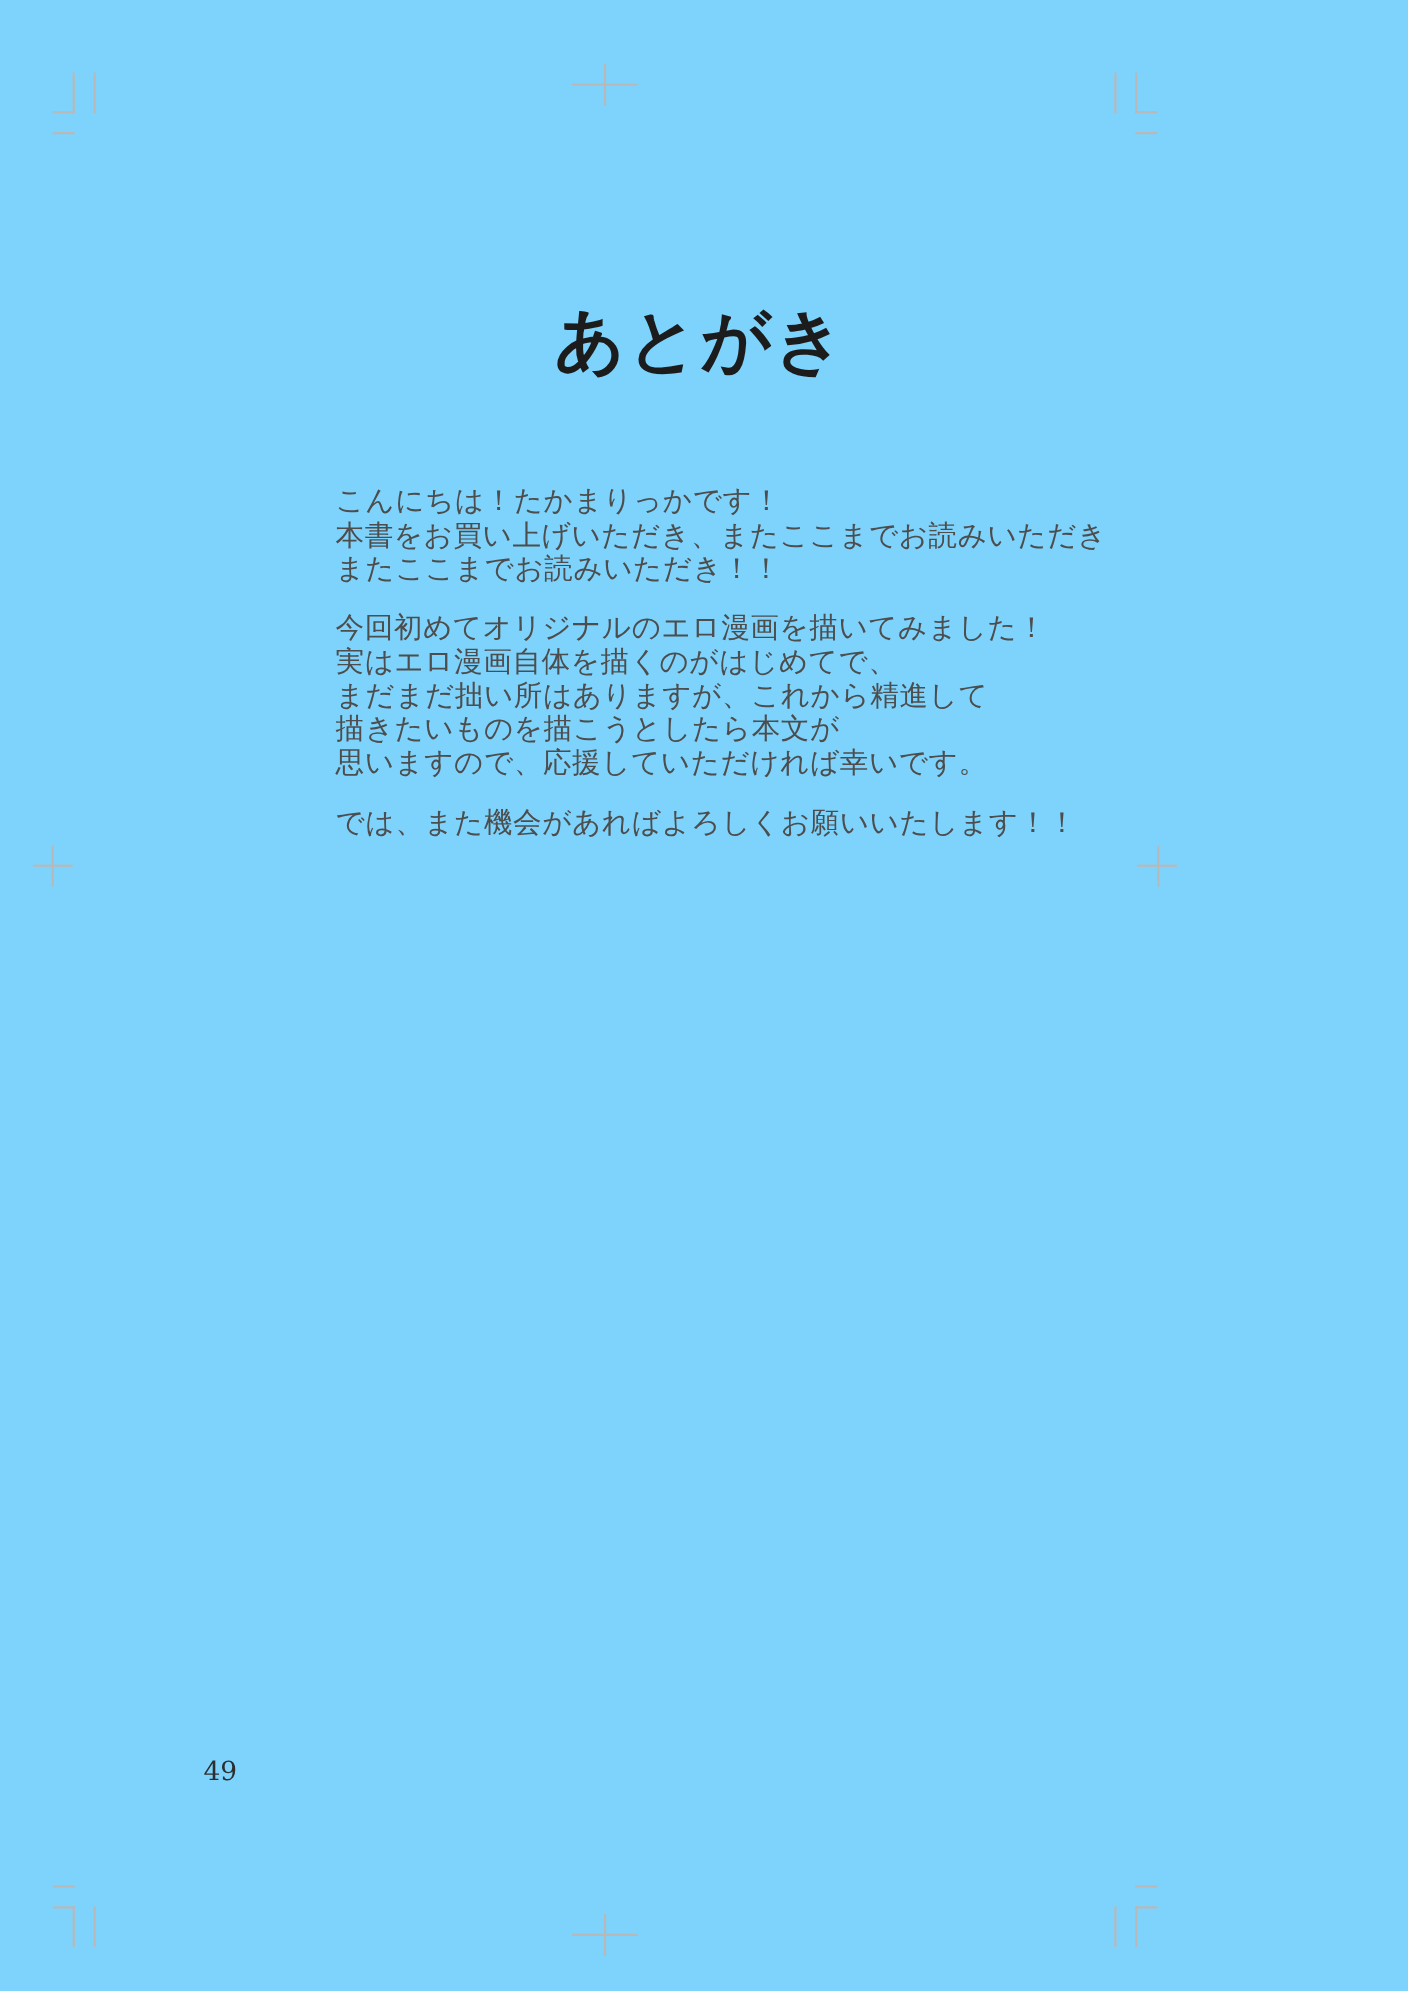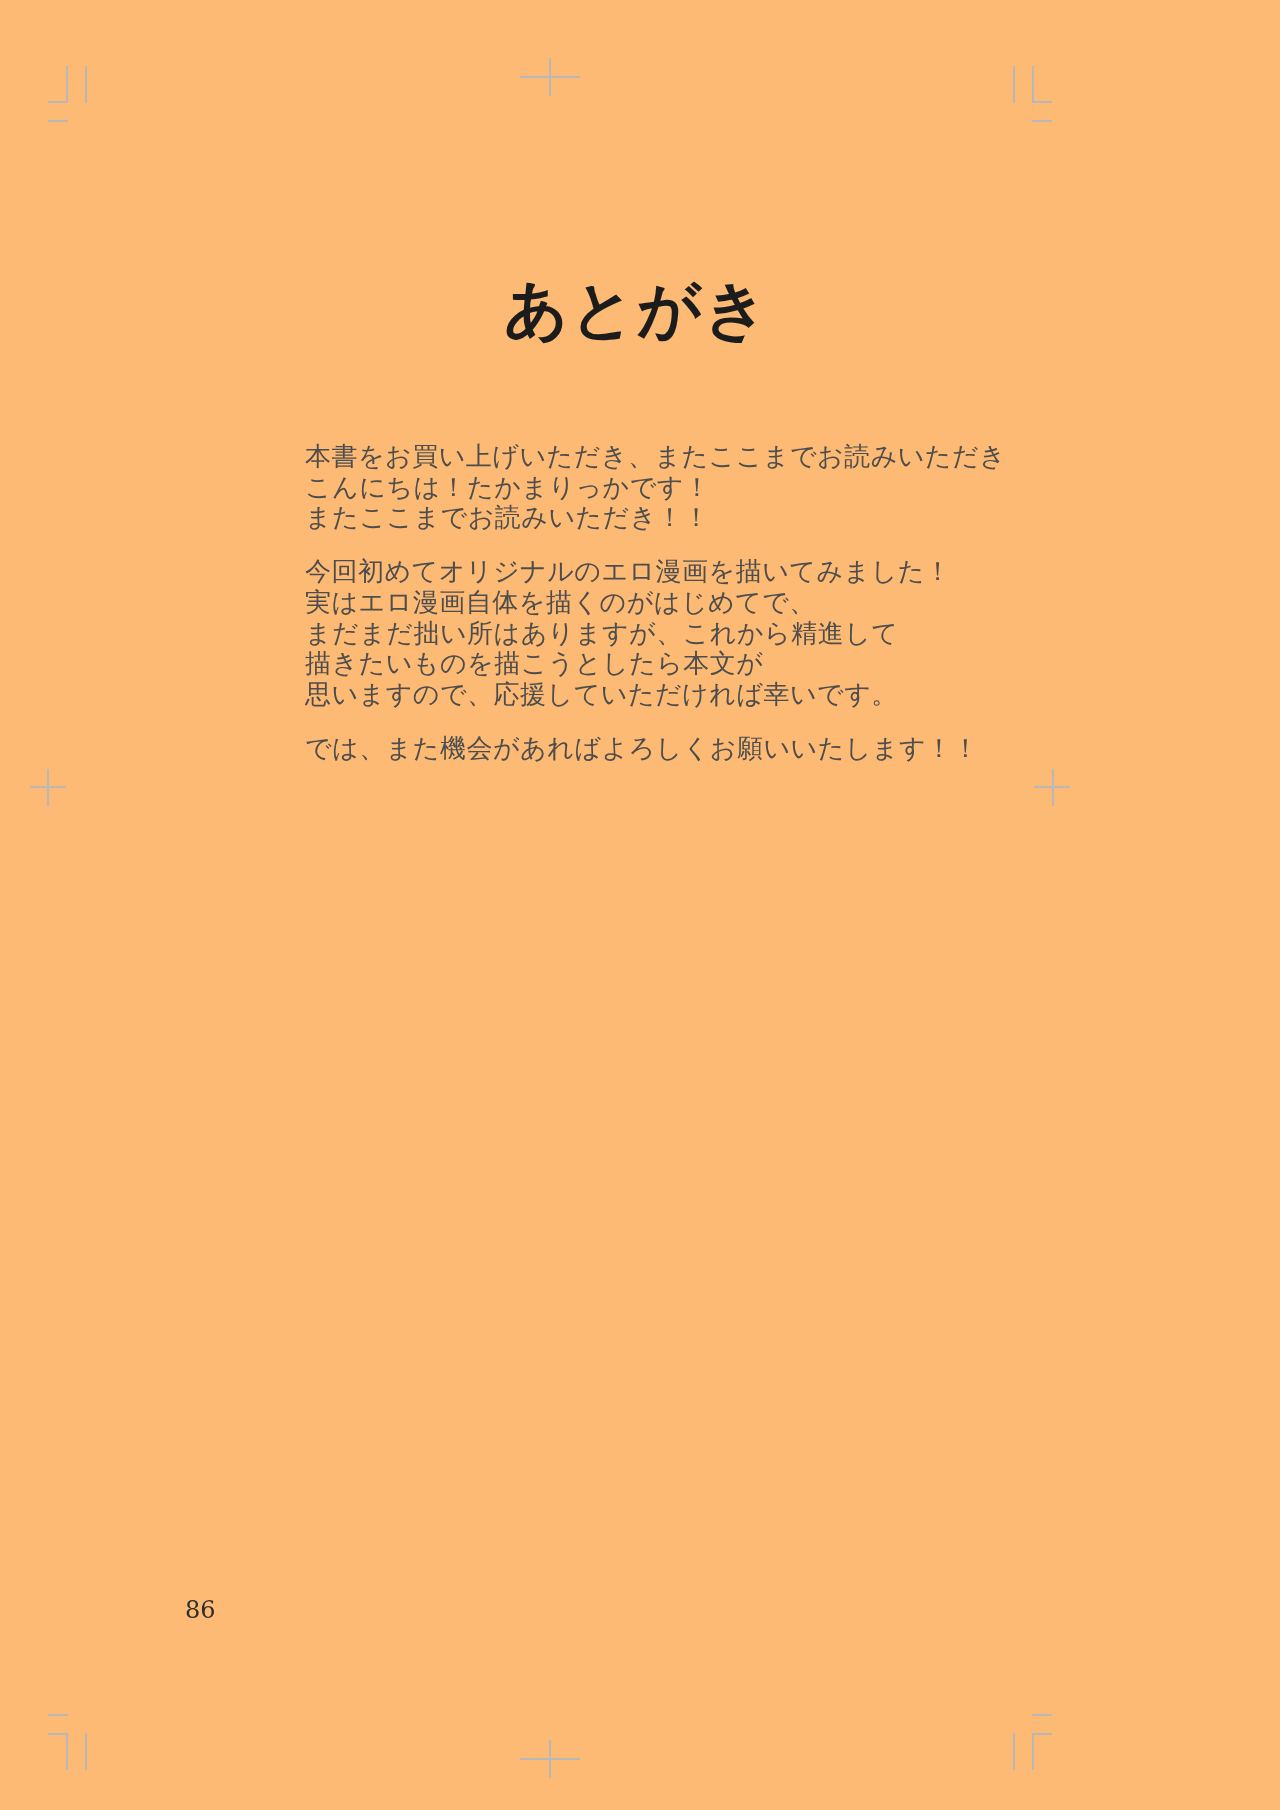--- a/index.html
+++ b/index.html
@@ -4,21 +4,21 @@
 <style>
   html, body {
     margin: 0;
     padding: 0;
     background: #ffffff;
   }
   .page {
     position: relative;
     width: 1280px;
     height: 1810px;
-    background: #fdba74;
+    background: #7dd3fc;
     overflow: hidden;
     font-family: "DejaVu Sans", sans-serif;
   }
   
   .hl, .vl {
     position: absolute;
     background: #b8b8b8;
   }
   .hl { height: 2px; }
   .vl { width: 2px; }
@@ -109,31 +109,31 @@
 
   <div>
     <div class="hl" style="left: 1034px; top: 786px; width: 36px; background: rgb(184, 184, 184);"></div>
     <div class="vl" style="left: 1052px; top: 769px; height: 37px; background: rgb(184, 184, 184);"></div>
   </div>
 
   <h1 class="title">あとがき</h1>
 
   <div class="body-text">
       <div class="para">
+        <div class="line">こんにちは！たかまりっかです！</div>
         <div class="line">本書をお買い上げいただき、またここまでお読みいただき</div>
-        <div class="line">こんにちは！たかまりっかです！</div>
         <div class="line">またここまでお読みいただき！！</div>
       </div>
       <div class="para">
         <div class="line">今回初めてオリジナルのエロ漫画を描いてみました！</div>
         <div class="line">実はエロ漫画自体を描くのがはじめてで、</div>
         <div class="line">まだまだ拙い所はありますが、これから精進して</div>
         <div class="line">描きたいものを描こうとしたら本文が</div>
         <div class="line">思いますので、応援していただければ幸いです。</div>
       </div>
       <div class="para">
         <div class="line">では、また機会があればよろしくお願いいたします！！</div>
       </div>
     </div>
 
-  <div class="page-number">86</div>
+  <div class="page-number">49</div>
 
 </div>
 
 </body></html>

